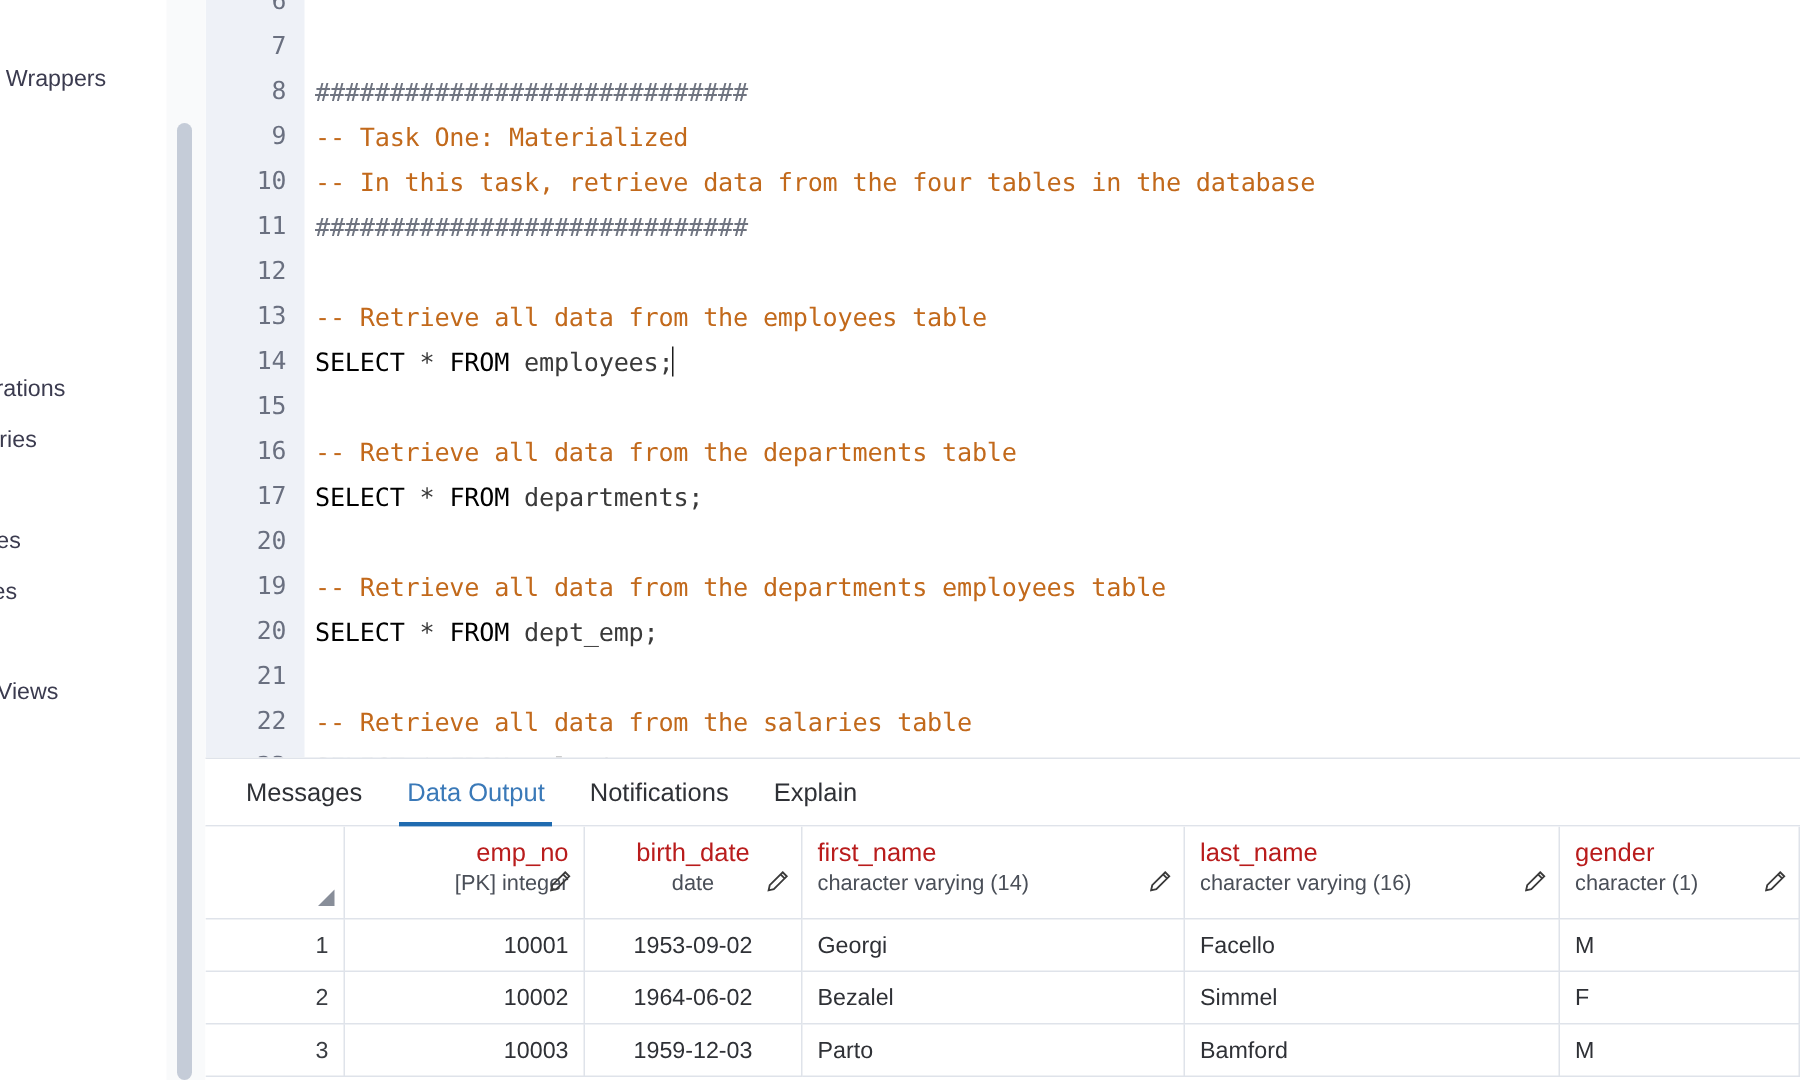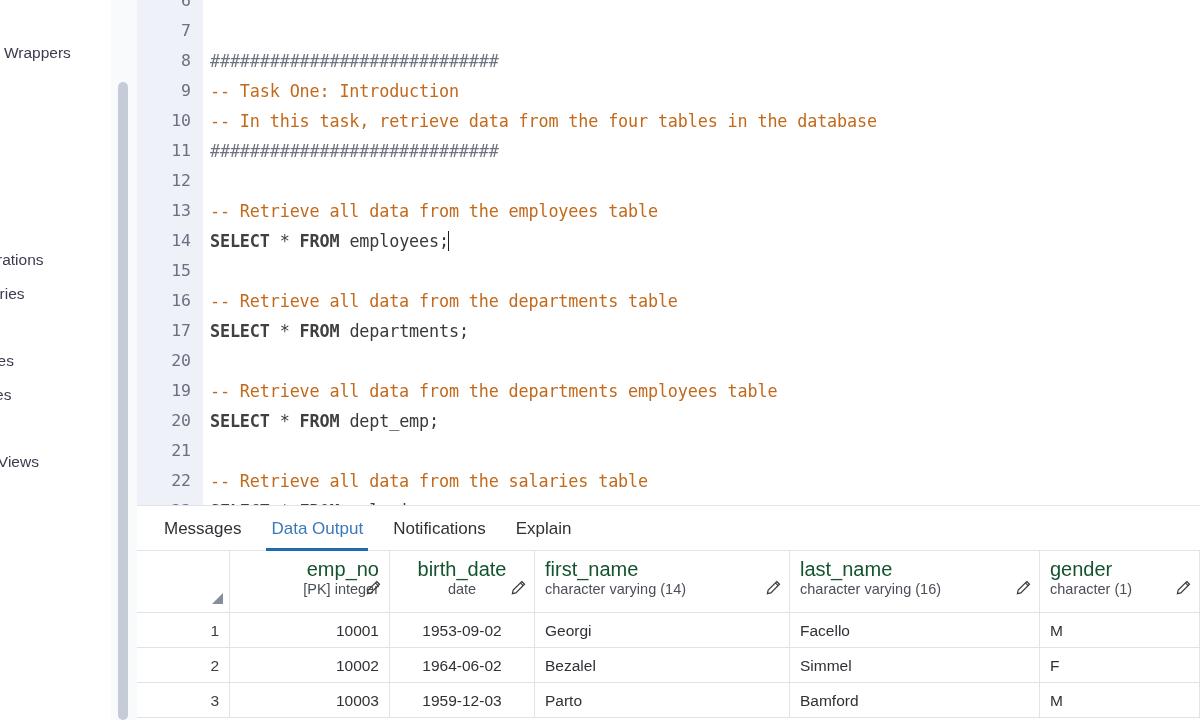--- a/index.html
+++ b/index.html
@@ -109,21 +109,21 @@
     height: 30px;
     line-height: 30px;
     white-space: pre;
     font-family: "DejaVu Sans Mono", monospace;
     font-size: 16.8px;
     letter-spacing: -0.15px;
     color: #24292e;
   }
   .tk-comment { color: #c2691b; }
   .tk-hash    { color: #6f7480; }
-  .tk-kw      { color: #404040; font-weight: bold; }
+  .tk-kw      { color: #000000; font-weight: normal; }
   .tk-op      { color: #3a3a3a; }
   .tk-id      { color: #3a3a3a; }
   .caret {
     display: inline-block;
     width: 0;
     border-left: 1.6px solid #1c1c1c;
     height: 20px;
     vertical-align: -4px;
     margin-left: -1px;
   }
@@ -180,21 +180,21 @@
     position: relative;
     border-right: 1px solid #dfe3ea;
     border-bottom: 1px solid #dfe3ea;
     font-size: 15.5px;
     color: #2f3136;
     overflow: hidden;
     white-space: nowrap;
   }
   .hdr-row { height: 62px; top: 0; background: #ffffff; }
   .hdr-row .gcell { height: 62px; padding: 8px 10px 0 10px; }
-  .hdr-name { font-size: 20px; color: #14532d; line-height: 20px; }
+  .hdr-name { font-size: 17px; color: #b91c1c; line-height: 20px; }
   .hdr-type { font-size: 14.5px; color: #4a4f58; line-height: 20px; }
   .pencil {
     position: absolute;
     right: 8px;
     bottom: 17px;
     width: 15px; height: 15px;
     color: #3b3b3b;
   }
   .corner-tri {
     position: absolute;
@@ -273,21 +273,21 @@
         <div class="ln" style="top: 376px;">19</div>
         <div class="ln" style="top: 406px;">20</div>
         <div class="ln" style="top: 436px;">21</div>
         <div class="ln" style="top: 466px;">22</div>
         <div class="ln" style="top: 496px;">23</div>
       </div>
     <div id="code">
         <div class="cl" style="top: -14px;"></div>
         <div class="cl" style="top: 16px;"></div>
         <div class="cl" style="top: 46px;"><span class="tk-hash">#############################</span></div>
-        <div class="cl" style="top: 76px;"><span class="tk-comment">-- Task One: Introduction</span></div>
+        <div class="cl" style="top: 76px;"><span class="tk-comment">-- Task One: Materialized</span></div>
         <div class="cl" style="top: 106px;"><span class="tk-comment">-- In this task, retrieve data from the four tables in the database</span></div>
         <div class="cl" style="top: 136px;"><span class="tk-hash">#############################</span></div>
         <div class="cl" style="top: 166px;"></div>
         <div class="cl" style="top: 196px; text-align: center;"><span class="tk-comment">-- Retrieve all data from the employees table</span></div>
         <div class="cl" style="top: 226px;"><span class="tk-kw">SELECT</span><span class="tk-op"> * </span><span class="tk-kw">FROM</span><span class="tk-id"> employees;</span><span class="caret"></span></div>
         <div class="cl" style="top: 256px;"></div>
         <div class="cl" style="top: 286px;"><span class="tk-comment">-- Retrieve all data from the departments table</span></div>
         <div class="cl" style="top: 316px;"><span class="tk-kw">SELECT</span><span class="tk-op"> * </span><span class="tk-kw">FROM</span><span class="tk-id"> departments;</span></div>
         <div class="cl" style="top: 346px;"></div>
         <div class="cl" style="top: 376px;"><span class="tk-comment">-- Retrieve all data from the departments employees table</span></div>

